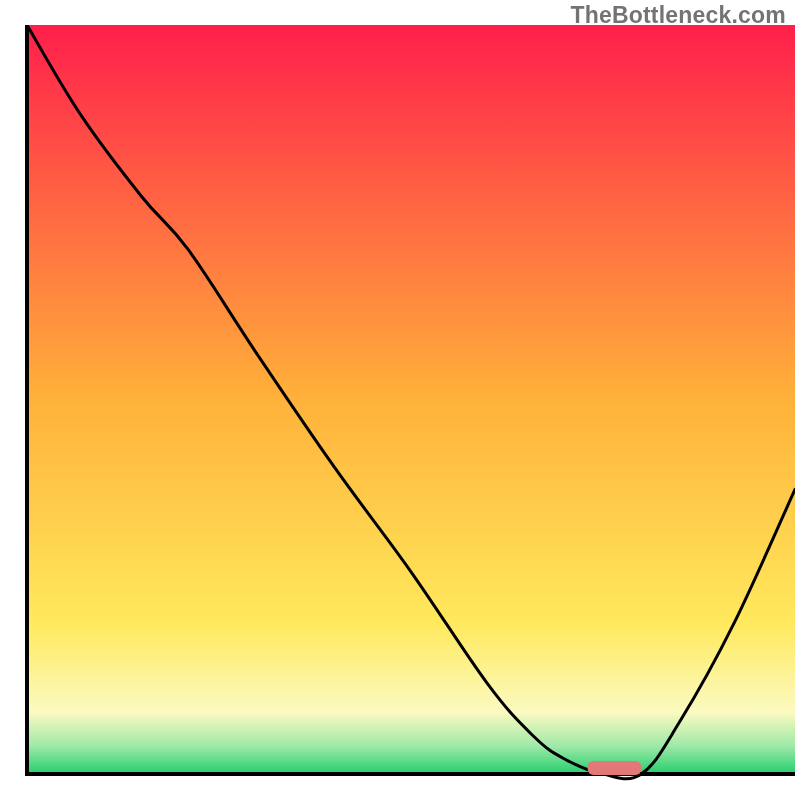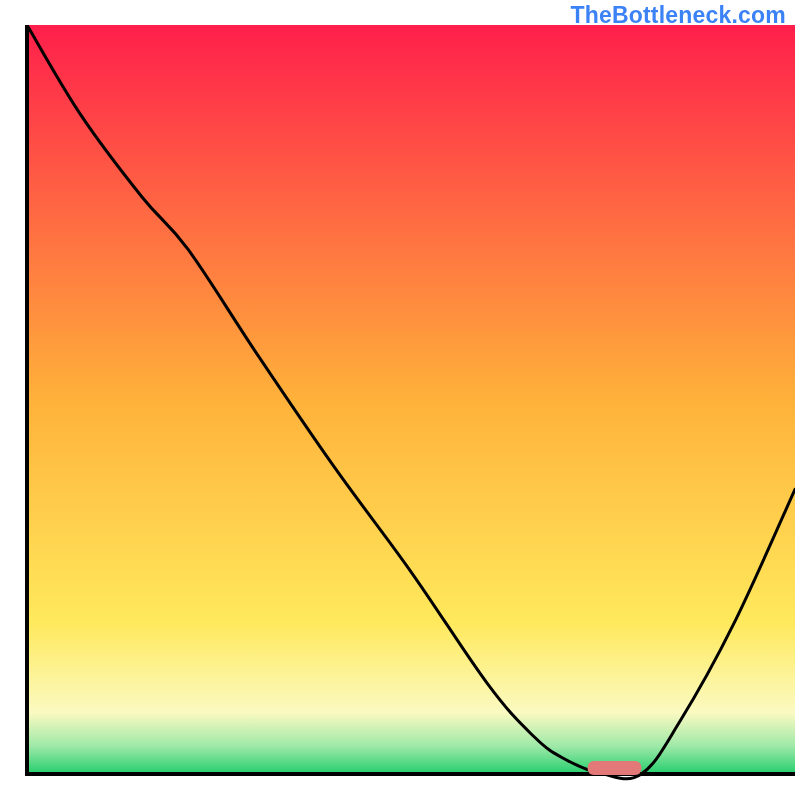--- a/index.html
+++ b/index.html
@@ -17,21 +17,21 @@
     top: 0;
     width: 800px;
     height: 800px;
   }
   .attribution {
     position: absolute;
     right: 14px;
     top: 2px;
     font-size: 23px;
     font-weight: 600;
-    color: #3b82f6;
+    color: #737373;
     letter-spacing: 0.2px;
   }
   .plot-area {
     position: absolute;
     left: 25px;
     top: 25px;
     width: 770px;
     height: 760px;
   }
   svg {

